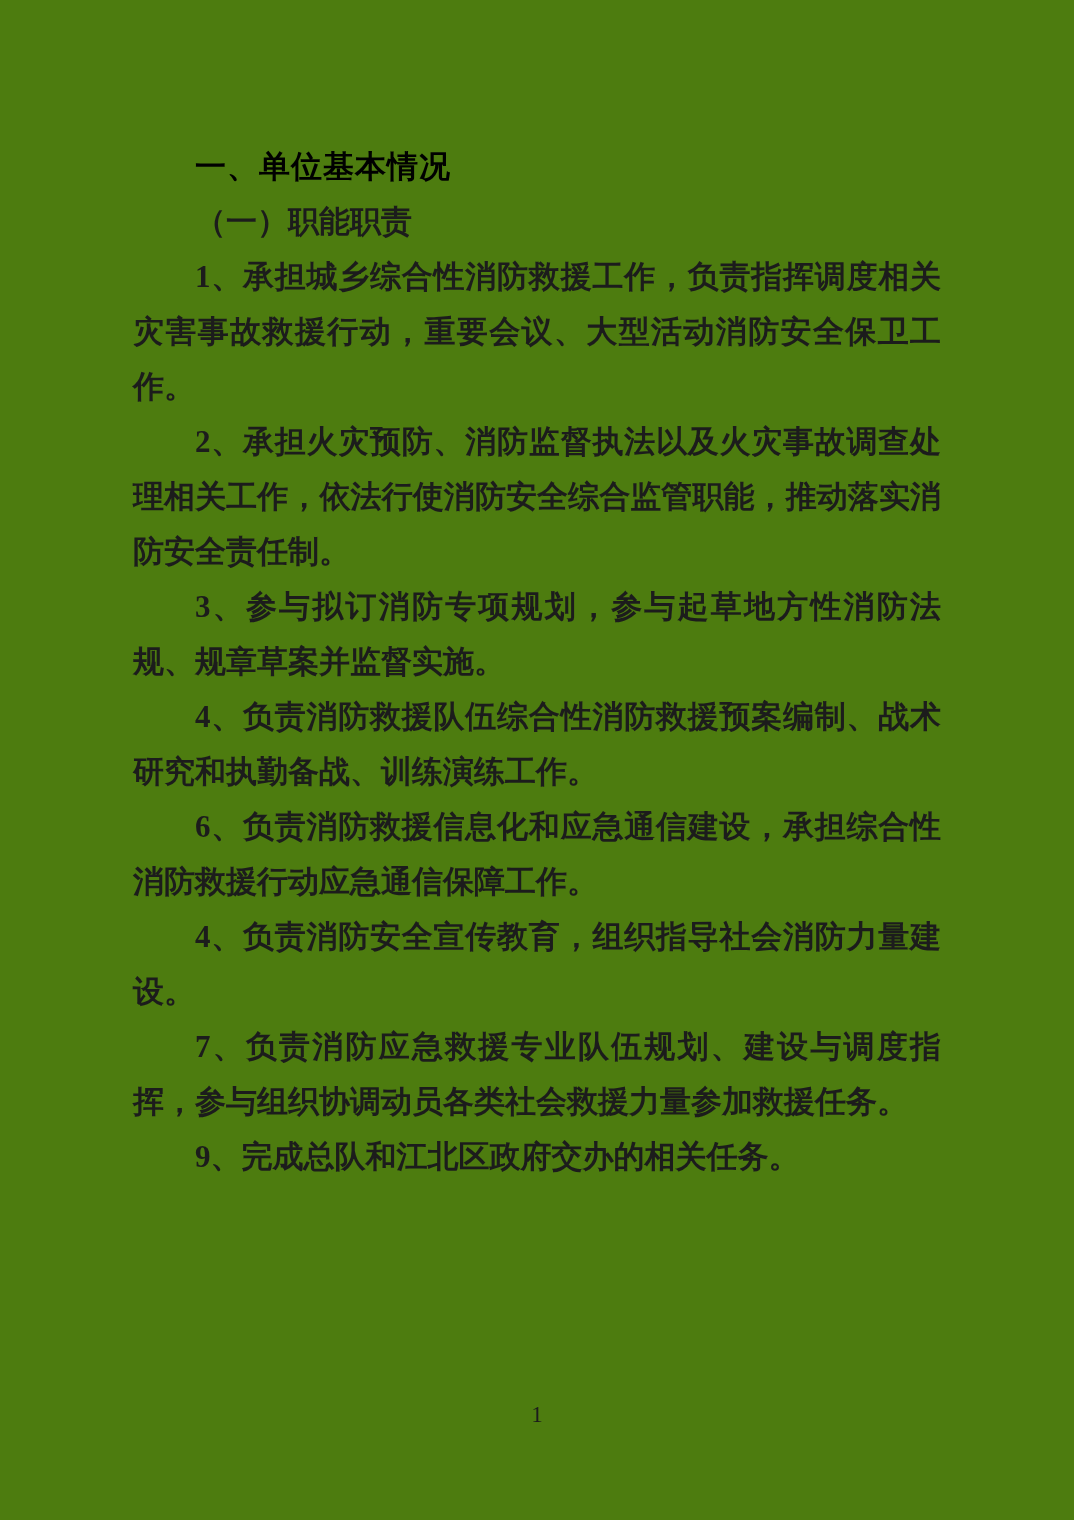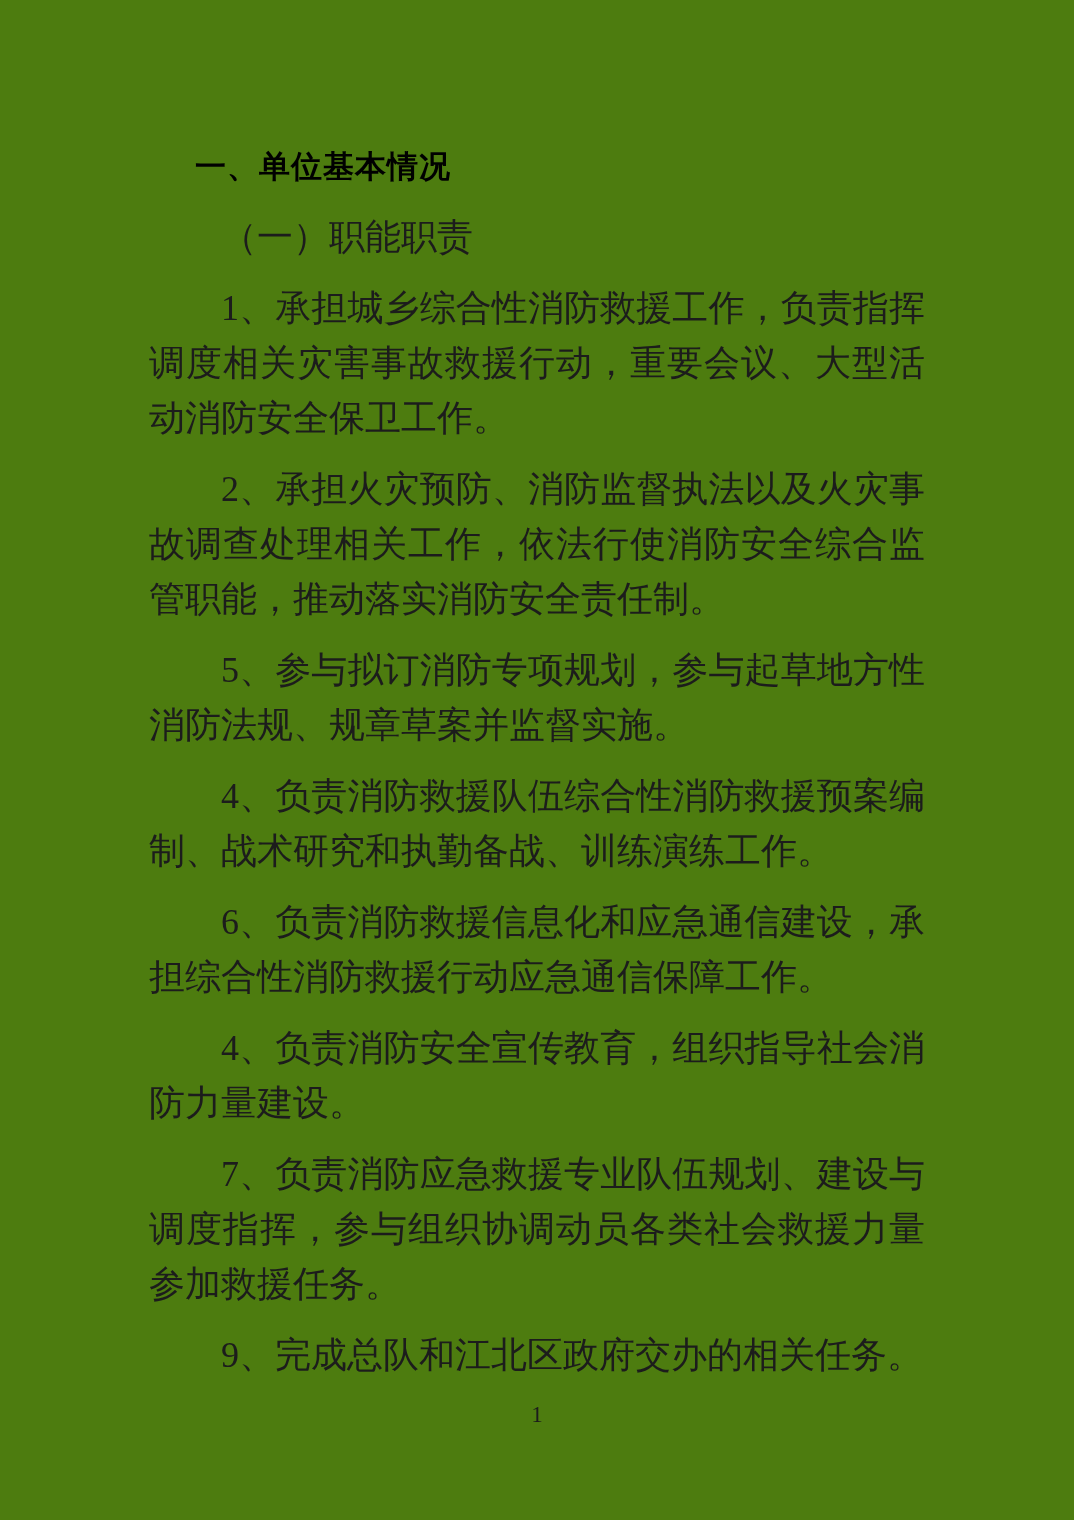--- a/index.html
+++ b/index.html
@@ -24,24 +24,24 @@
     margin: 0;
     font-family: "Liberation Sans", "DejaVu Sans", sans-serif;
     font-weight: bold;
     font-size: 31px;
     line-height: 55px;
     color: #000000;
     text-indent: 2em;
     letter-spacing: 1px;
   }
   .para {
-    margin: 16px;
+    margin: 0;
     font-family: "Liberation Serif", "DejaVu Serif", serif;
-    font-weight: normal;
-    font-size: 36px;
+    font-weight: bold;
+    font-size: 31px;
     line-height: 55px;
     color: #1c1c1c;
     text-indent: 2em;
     text-align: justify;
     text-justify: inter-ideograph;
   }
   .subheading {
     text-align: left;
   }
   .page-number {
@@ -58,21 +58,21 @@
 </style>
 </head>
 <body>
 
 <div class="page">
   <div class="content">
     <h1 class="heading">一、单位基本情况</h1>
     <p class="para subheading">（一）职能职责</p>
     <p class="para">1、承担城乡综合性消防救援工作，负责指挥调度相关灾害事故救援行动，重要会议、大型活动消防安全保卫工作。</p>
     <p class="para">2、承担火灾预防、消防监督执法以及火灾事故调查处理相关工作，依法行使消防安全综合监管职能，推动落实消防安全责任制。</p>
-    <p class="para">5、参与拟订消防专项规划，参与起草地方性消防法规、规章草案并监督实施。</p>
+    <p class="para">3、参与拟订消防专项规划，参与起草地方性消防法规、规章草案并监督实施。</p>
     <p class="para">4、负责消防救援队伍综合性消防救援预案编制、战术研究和执勤备战、训练演练工作。</p>
     <p class="para">6、负责消防救援信息化和应急通信建设，承担综合性消防救援行动应急通信保障工作。</p>
     <p class="para">4、负责消防安全宣传教育，组织指导社会消防力量建设。</p>
     <p class="para">7、负责消防应急救援专业队伍规划、建设与调度指挥，参与组织协调动员各类社会救援力量参加救援任务。</p>
     <p class="para">9、完成总队和江北区政府交办的相关任务。</p>
   </div>
   <div class="page-number">1</div>
 </div>
 
 </body></html>

